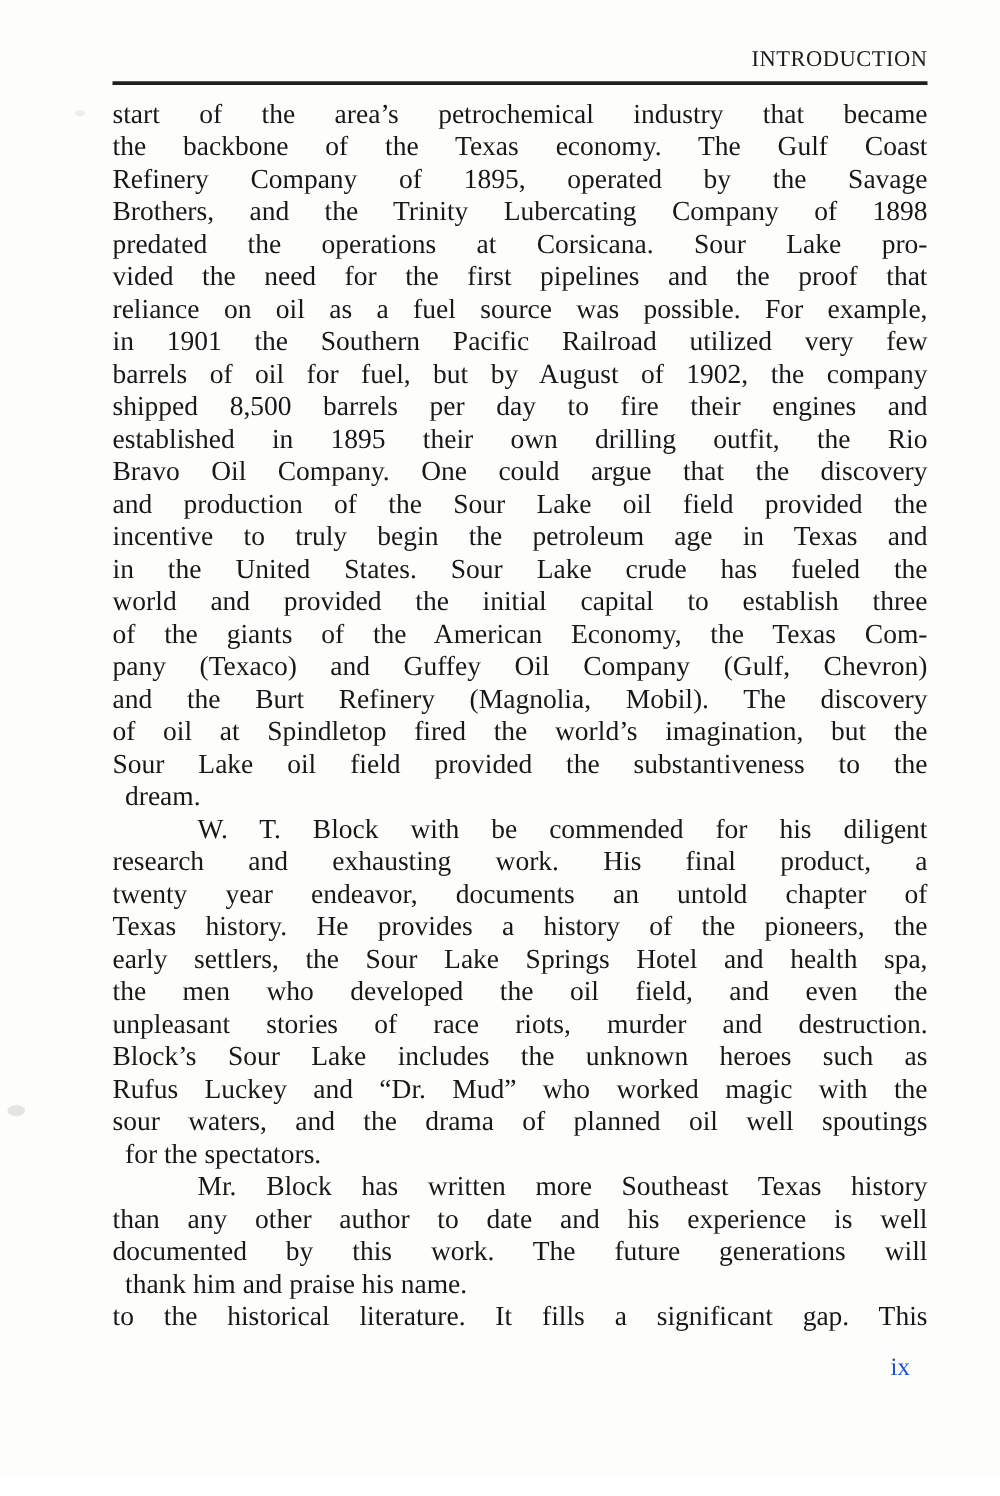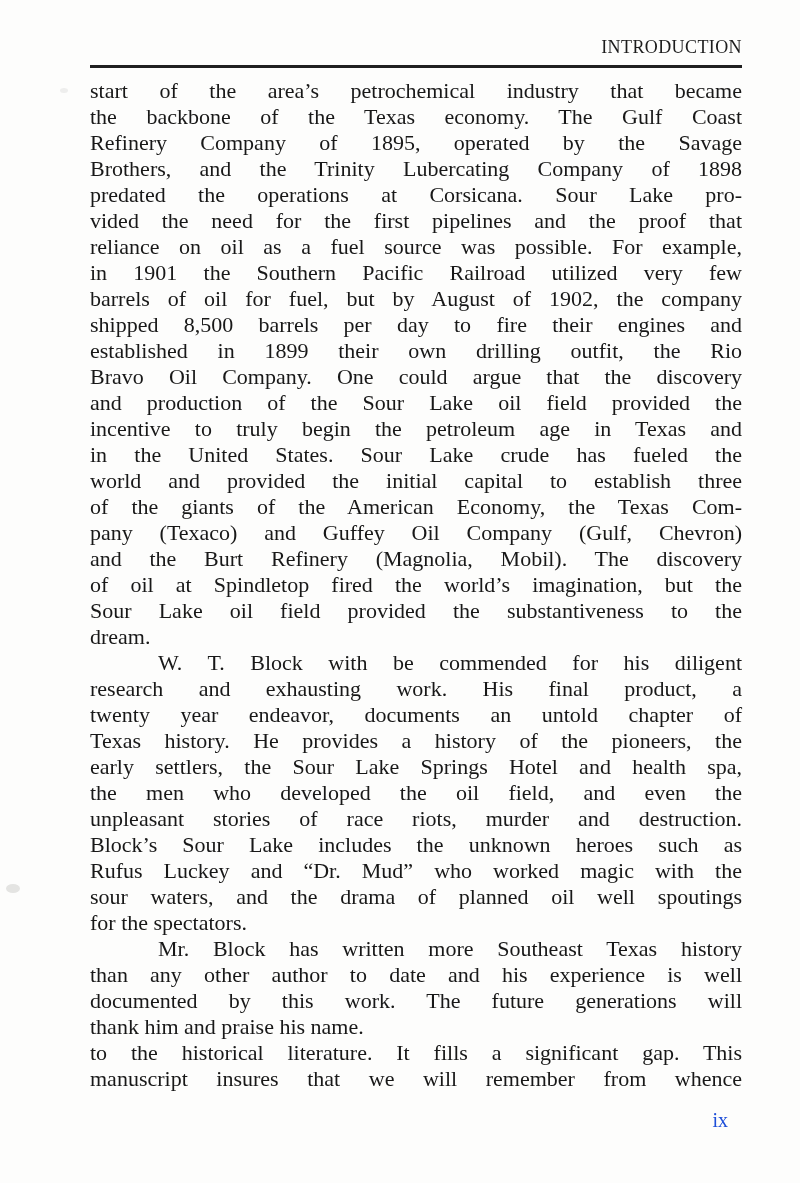--- a/index.html
+++ b/index.html
@@ -34,20 +34,21 @@
     font-size: 22px;
     line-height: 26px;
   }
   .line {
     text-align: justify;
     text-align-last: justify;
     white-space: normal;
   }
   .line.para-end {
     text-align-last: left;
+    margin-left: 10px;
   }
   .line.indent {
     text-indent: 68px;
   }
   .page-number {
     margin: 16px 72px 0 0;
     text-align: right;
     font-size: 20px;
     line-height: 24px;
     color: #1d4ed8;
@@ -75,21 +76,21 @@
       <div class="line">start of the area’s petrochemical industry that became</div>
       <div class="line">the backbone of the Texas economy.  The Gulf Coast</div>
       <div class="line">Refinery Company of 1895, operated by the Savage</div>
       <div class="line">Brothers, and the Trinity Lubercating Company of 1898</div>
       <div class="line">predated the operations at Corsicana.  Sour Lake pro-</div>
       <div class="line">vided the need for the first pipelines and the proof that</div>
       <div class="line">reliance on oil as a fuel source was possible.  For example,</div>
       <div class="line">in 1901 the Southern Pacific Railroad utilized very few</div>
       <div class="line">barrels of oil for fuel, but by August of 1902, the company</div>
       <div class="line">shipped 8,500 barrels per day to fire their engines and</div>
-      <div class="line">established in 1899 their own drilling outfit, the Rio</div>
+      <div class="line">established in 1895 their own drilling outfit, the Rio</div>
       <div class="line">Bravo Oil Company.  One could argue that the discovery</div>
       <div class="line">and production of the Sour Lake oil field provided the</div>
       <div class="line">incentive to truly begin the petroleum age in Texas and</div>
       <div class="line">in the United States.  Sour Lake crude has fueled the</div>
       <div class="line">world and provided the initial capital to establish three</div>
       <div class="line">of the giants of the American Economy, the Texas Com-</div>
       <div class="line">pany (Texaco) and Guffey Oil Company (Gulf, Chevron)</div>
       <div class="line">and the Burt Refinery (Magnolia, Mobil).  The discovery</div>
       <div class="line">of oil at Spindletop fired the world’s imagination, but the</div>
       <div class="line">Sour Lake oil field provided the substantiveness to the</div>
@@ -103,17 +104,16 @@
       <div class="line">unpleasant stories of race riots, murder and destruction.</div>
       <div class="line">Block’s Sour Lake includes the unknown heroes such as</div>
       <div class="line">Rufus Luckey and “Dr. Mud” who worked magic with the</div>
       <div class="line">sour waters, and the drama of planned oil well spoutings</div>
       <div class="line para-end">for the spectators.</div>
       <div class="line indent">Mr. Block has written more Southeast Texas history</div>
       <div class="line">than any other author to date and his experience is well</div>
       <div class="line">documented by this work.  The future generations will</div>
       <div class="line para-end">thank him and praise his name.</div>
       <div class="line">to the historical literature.  It fills a significant gap.  This</div>
-      <div class="line">manuscript insures that we will remember from whence</div>
     </div>
 
   <div class="page-number">ix</div>
 </div>
 
 </body></html>

